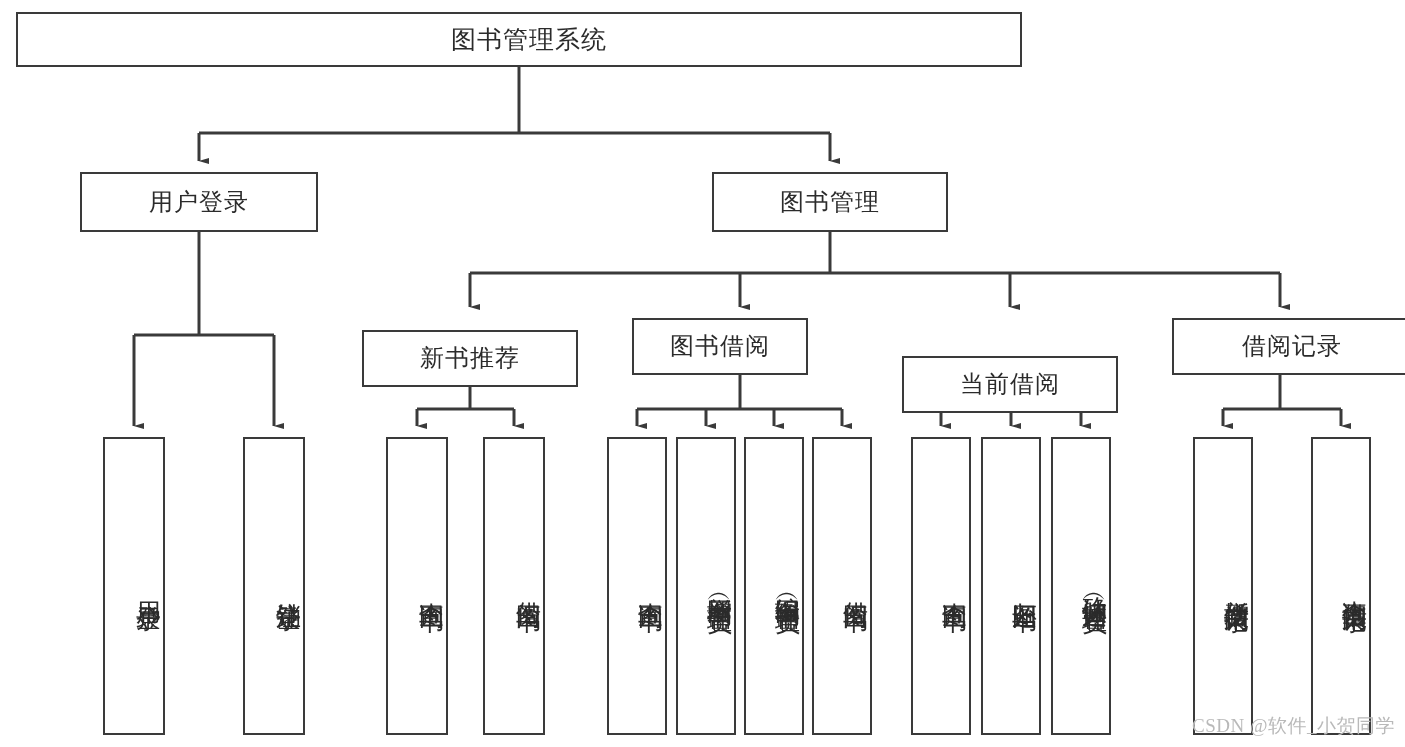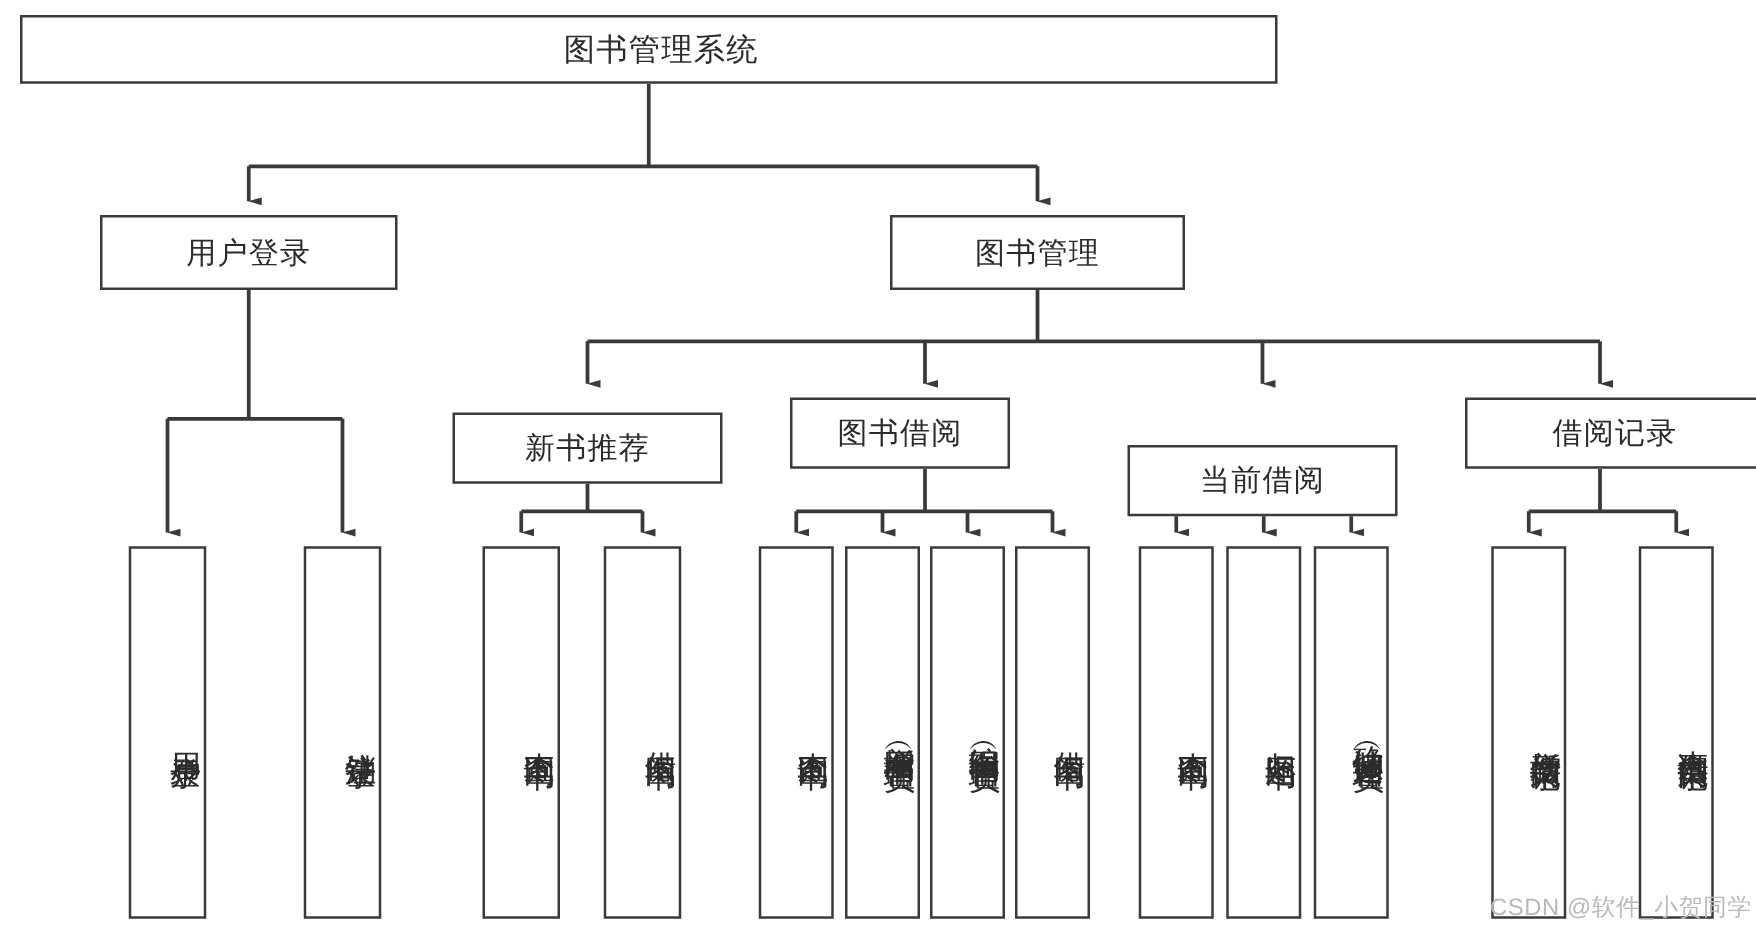--- a/index.html
+++ b/index.html
@@ -57,21 +57,21 @@
     align-items: flex-start;
     justify-content: center;
     text-align: center;
   }
   .watermark {
     position: absolute;
     left: 1192px;
     top: 713px;
     font-size: 19px;
     color: #b9b9b9;
-    font-family: Liberation Sans, sans-serif;
+    font-family: Liberation Serif, serif;
     white-space: nowrap;
     letter-spacing: 0.5px;
   }
 </style>
 </head>
 <body>
 
 <div id="diagram-root">
 
   <svg id="edge-layer" viewBox="0 0 1405 747" xmlns="http://www.w3.org/2000/svg">

